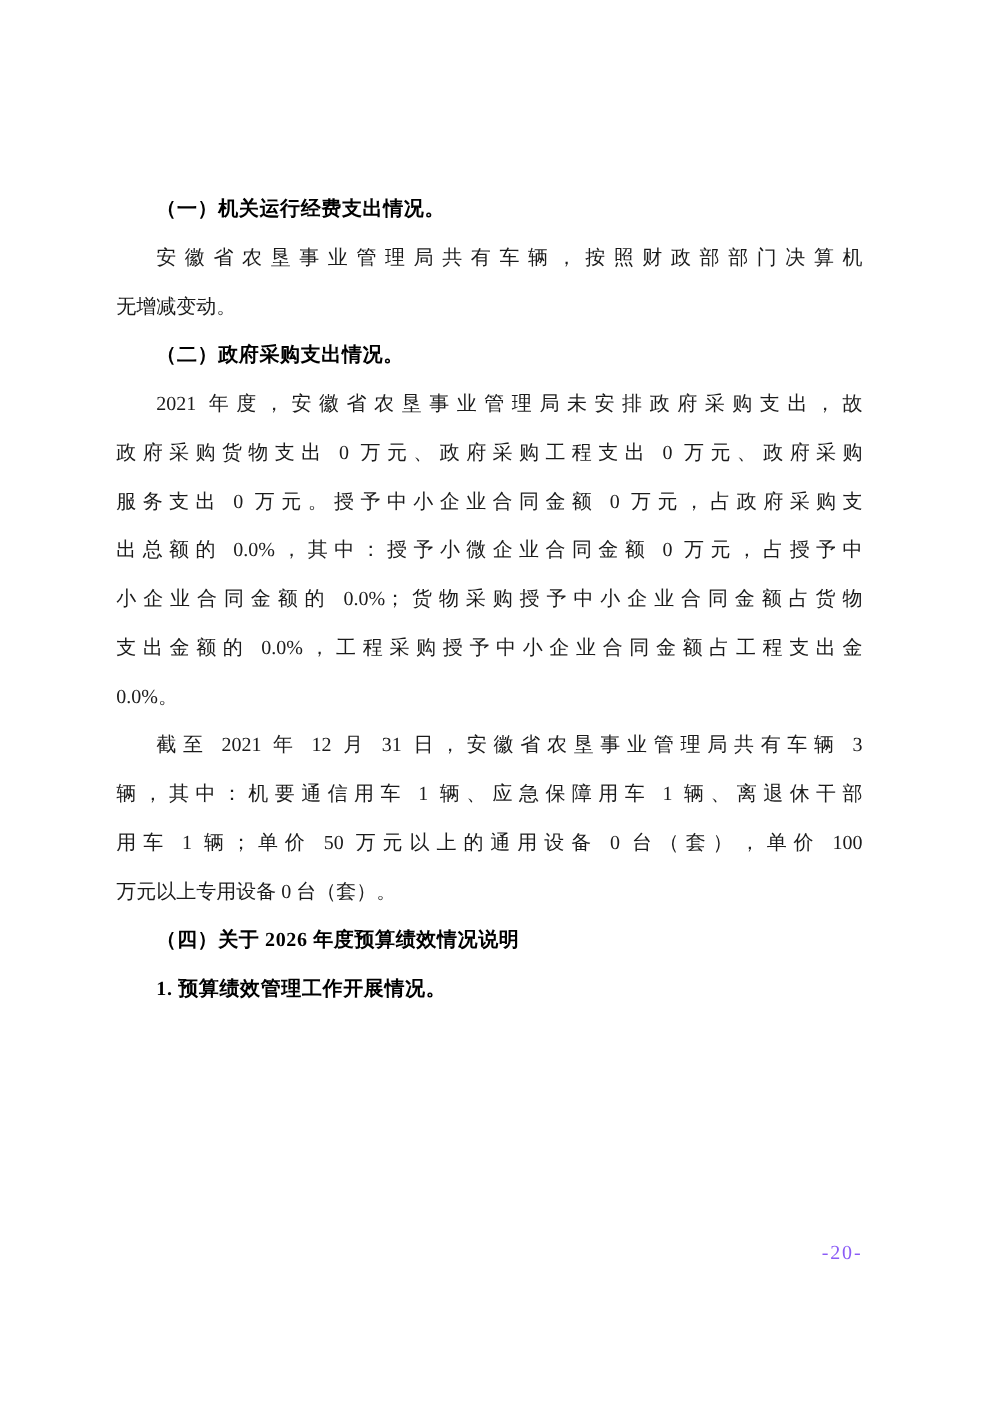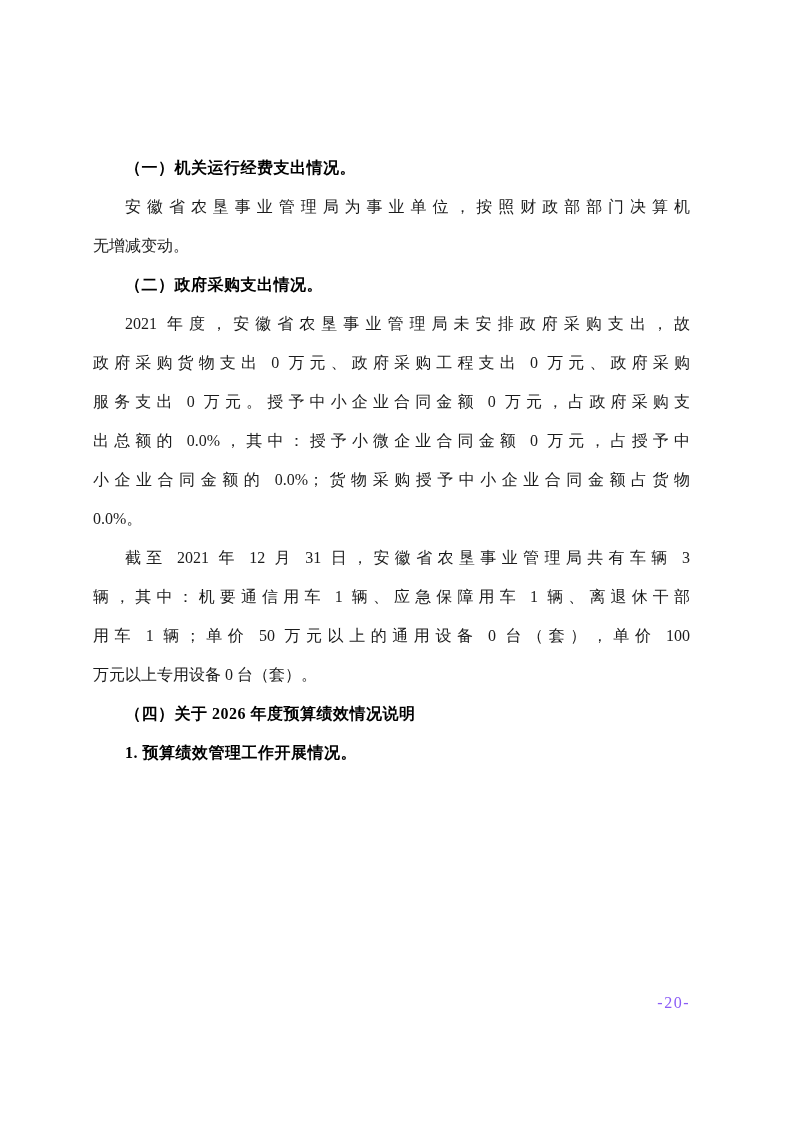--- a/index.html
+++ b/index.html
@@ -49,29 +49,30 @@
     color: #8b5cf6;
   }
 </style>
 </head>
 <body>
 
 <div class="page">
   <div class="doc">
 
     <div class="line heading">（一）机关运行经费支出情况。</div>
-    <div class="line jl fi">安徽省农垦事业管理局为事业单位，按照财政部部门决算机</div>
+    <div class="line jl fi">安徽省农垦事业管理局共有车辆，按照财政部部门决算机</div>
     <div class="line">无增减变动。</div>
 
     <div class="line heading">（二）政府采购支出情况。</div>
     <div class="line jl fi">2021 年度，安徽省农垦事业管理局未安排政府采购支出，故</div>
     <div class="line jl">政府采购货物支出 0 万元、政府采购工程支出 0 万元、政府采购</div>
     <div class="line jl">服务支出 0 万元。授予中小企业合同金额 0 万元，占政府采购支</div>
     <div class="line jl">出总额的 0.0%，其中：授予小微企业合同金额 0 万元，占授予中</div>
     <div class="line jl">小企业合同金额的 0.0%；货物采购授予中小企业合同金额占货物</div>
+    <div class="line jl">支出金额的 0.0%，工程采购授予中小企业合同金额占工程支出金</div>
     <div class="line">0.0%。</div>
 
     <div class="line jl fi">截至 2021 年 12 月 31 日，安徽省农垦事业管理局共有车辆 3</div>
     <div class="line jl">辆，其中：机要通信用车 1 辆、应急保障用车 1 辆、离退休干部</div>
     <div class="line jl">用车 1 辆；单价 50 万元以上的通用设备 0 台（套），单价 100</div>
     <div class="line">万元以上专用设备 0 台（套）。</div>
 
     <div class="line heading">（四）关于 2026 年度预算绩效情况说明</div>
     <div class="line heading">1. 预算绩效管理工作开展情况。</div>
 

